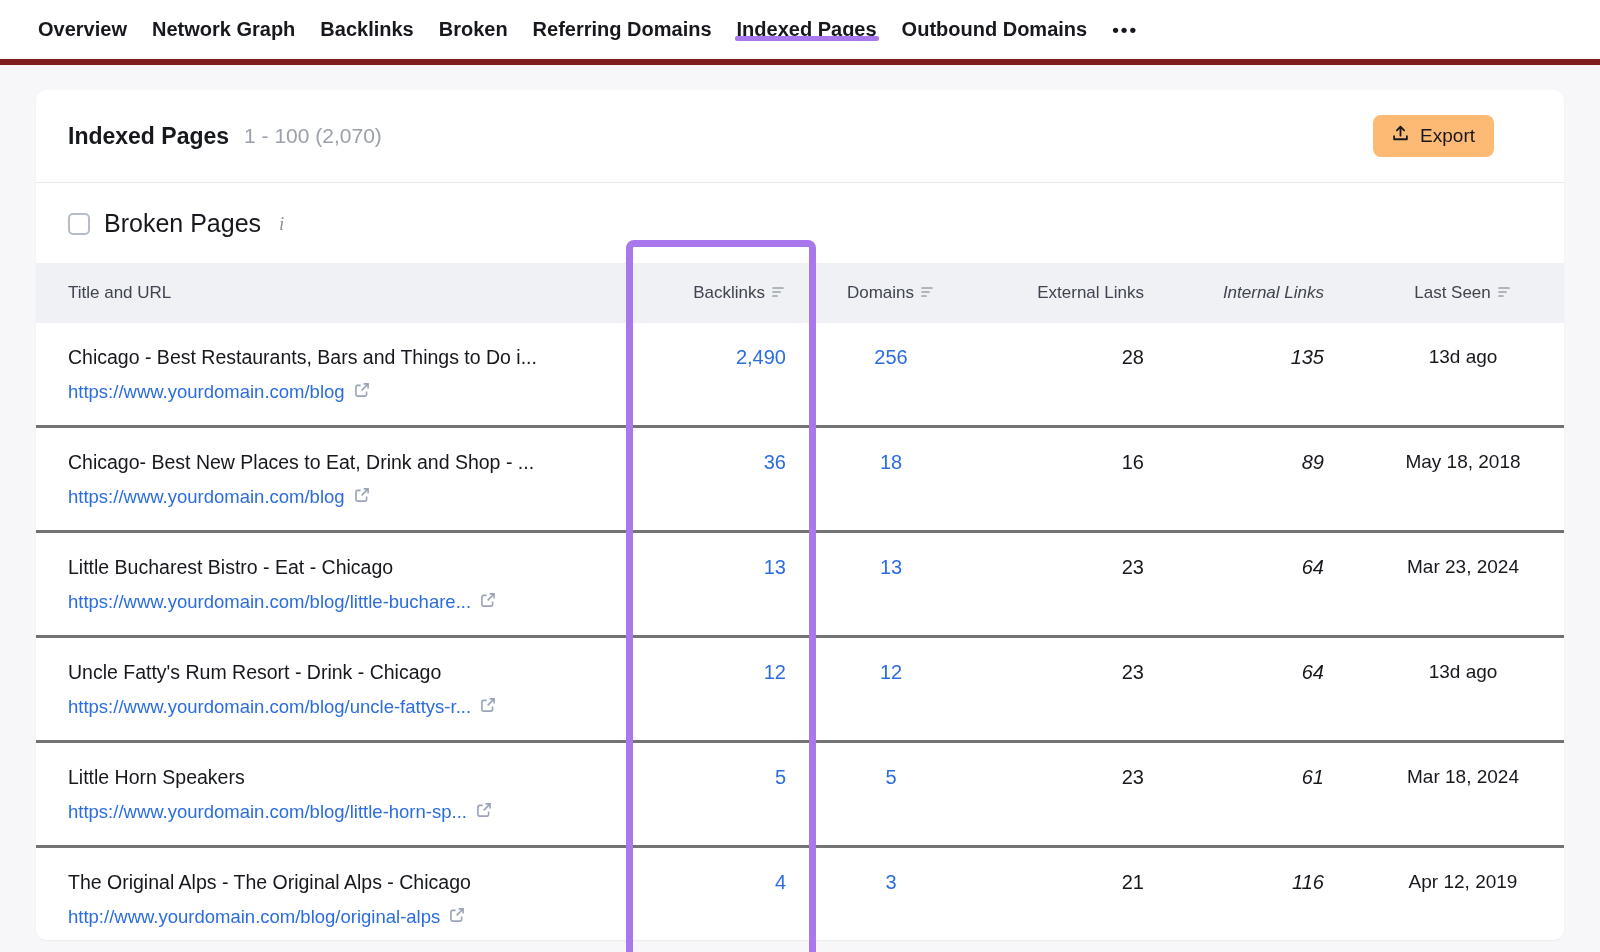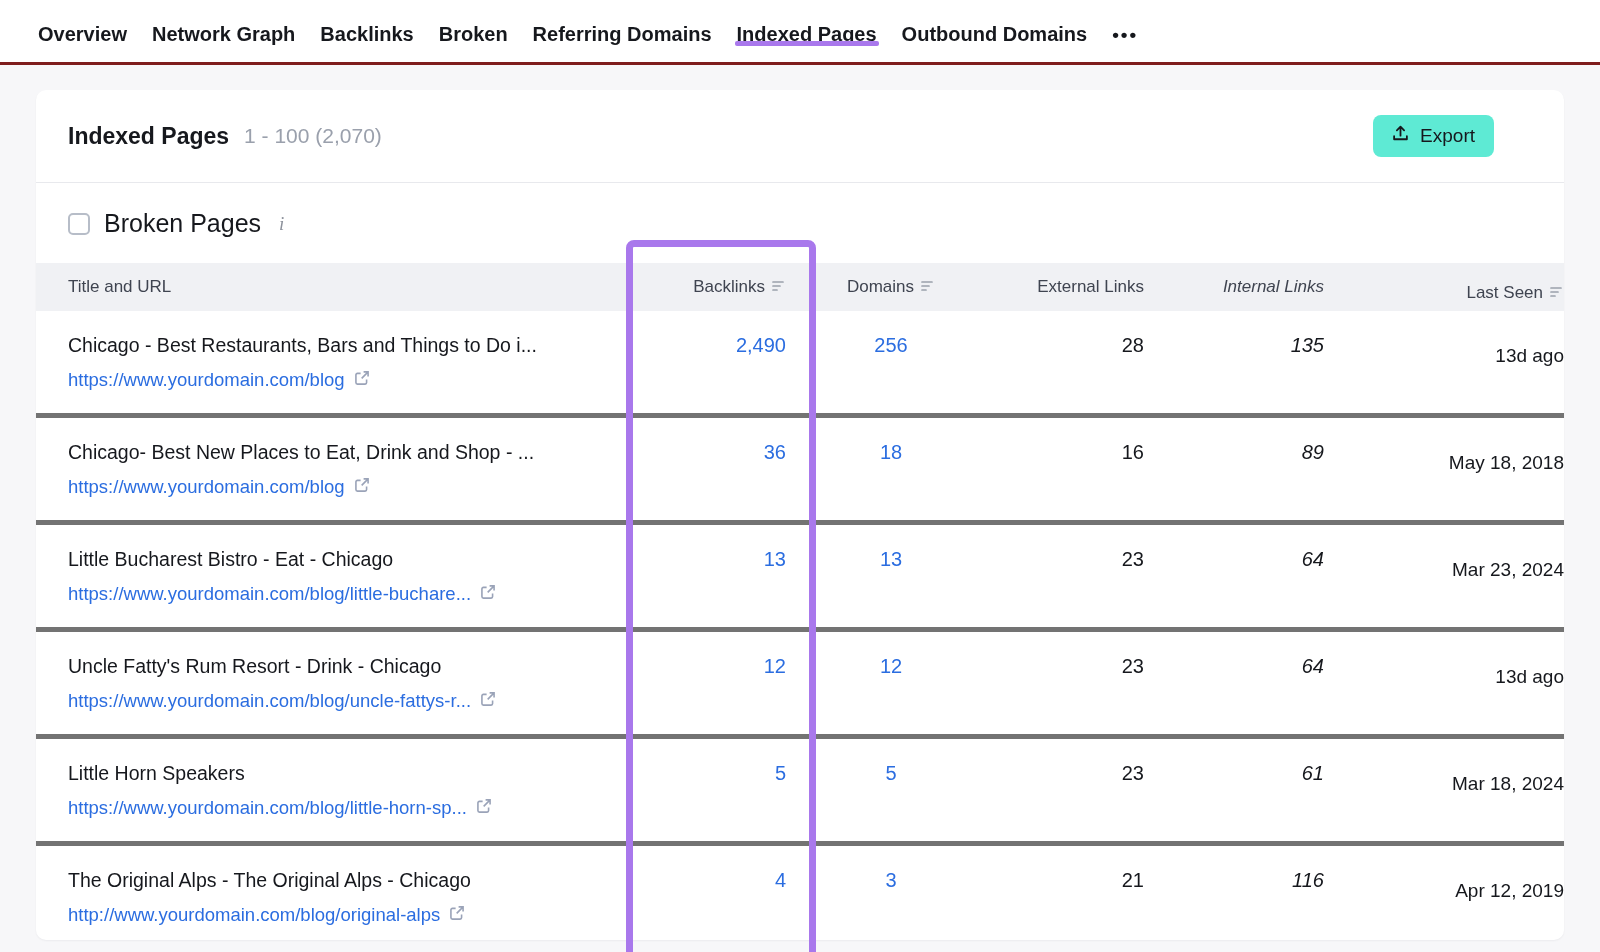--- a/index.html
+++ b/index.html
@@ -9,25 +9,25 @@
     background: #f7f7f9;
     font-family: "Liberation Sans", sans-serif;
     overflow: hidden;
     position: relative;
     color: #16181d;
   }
 
   
   .topnav {
     background: #fff;
-    border-bottom: 3px solid #7f1d1d;
+    border-bottom: 6px solid #7f1d1d;
     height: 65px;
     display: flex;
-    align-items: flex-end;
-    padding: 16px 38px;
+    align-items: center;
+    padding: 6px 38px;
     gap: 25px;
   }
   .tab {
     display: flex; align-items: center;
     font-size: 20px; font-weight: 700; color: #16181d;
     white-space: nowrap; position: relative; cursor: pointer;
   }
   .tab.active::after {
     content: "";
     position: absolute; left: -2px; right: -2px; bottom: 0;
@@ -52,21 +52,21 @@
   .card-header {
     display: flex; align-items: center; gap: 15px;
     padding: 25px 32px;
     border-bottom: 1px solid #e8e9ed;
   }
   .card-title { font-size: 23px; font-weight: 700; }
   .card-range { font-size: 21px; color: #9aa0ac; }
   .export-btn {
     margin-left: auto; margin-right: 38px;
     display: flex; align-items: center; gap: 11px;
-    background: #5eead4;
+    background: #fdba74;
     border: none; border-radius: 8px;
     padding: 10px 19px;
     font-family: "Liberation Sans", sans-serif;
     font-size: 19px; color: #16181d;
     cursor: pointer;
   }
 
   
   .filter-row {
     display: flex; align-items: center; gap: 14px;
@@ -80,38 +80,38 @@
   .filter-label { font-size: 25px; }
   .info-icon {
     font-family: "Liberation Serif", serif;
     font-style: italic; font-size: 19px; color: #8d929c;
     cursor: pointer; padding: 0 4px;
   }
 
   
   .table-header {
     display: flex; align-items: center;
-    height: 48px;
+    height: 60px;
     background: #f0f1f4;
     font-size: 17px; color: #3f4450;
   }
   .c-title    { flex: 1 1 auto; min-width: 0; padding-left: 32px; }
   .c-backlinks{ flex: 0 0 190px; text-align: right; padding-right: 30px; }
   .c-domains  { flex: 0 0 170px; text-align: center; padding-right: 20px; }
   .c-external { flex: 0 0 178px; text-align: right; padding-right: 20px; }
   .c-internal { flex: 0 0 180px; text-align: right; padding-right: 20px; font-style: italic; }
-  .c-last     { flex: 0 0 220px; padding-left: 18px; text-align: right; margin-top: 11px; }
+  .c-last     { flex: 0 0 220px; padding-left: 18px; text-align: center; }
 
   .th-inner { display: inline-flex; align-items: center; gap: 7px; }
   .sortable { cursor: pointer; }
 
   .row {
     display: flex; align-items: flex-start;
     padding: 22px 0;
-    border-bottom: 5px solid #737373;
+    border-bottom: 3px solid #737373;
   }
   .row-title {
     font-size: 19.5px; line-height: 24px; color: #16181d;
     margin-bottom: 12px; white-space: nowrap; overflow: hidden;
   }
   .row-url {
     display: inline-flex; align-items: flex-end; gap: 9px;
     font-size: 18.5px; line-height: 22px;
     color: var(--link, #2b6de0); cursor: pointer;
   }

